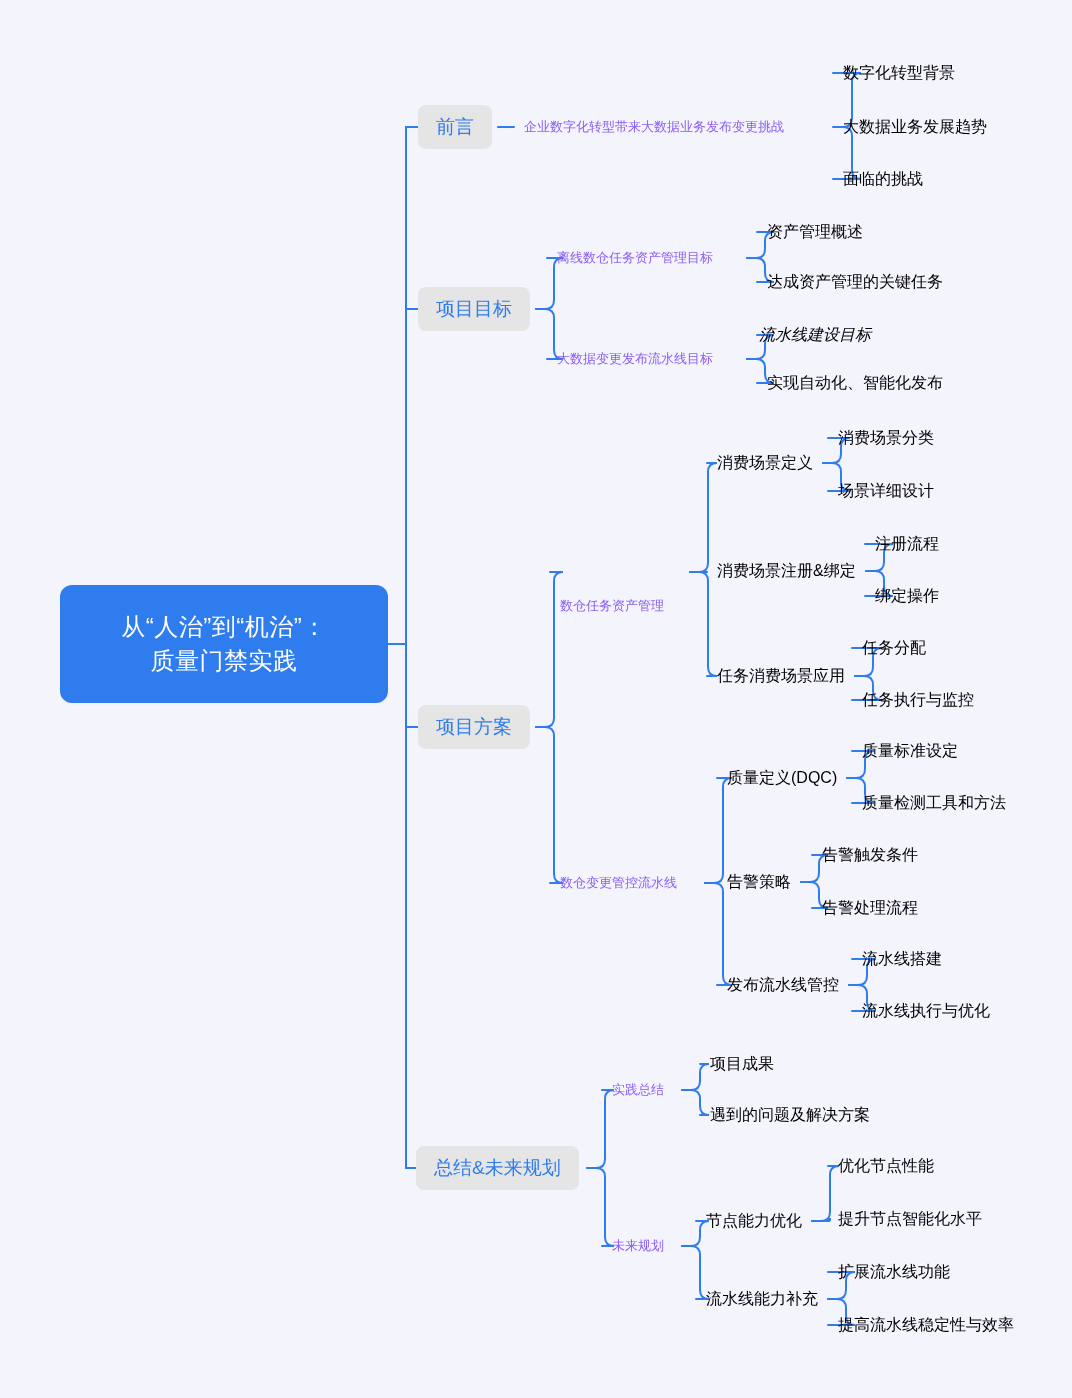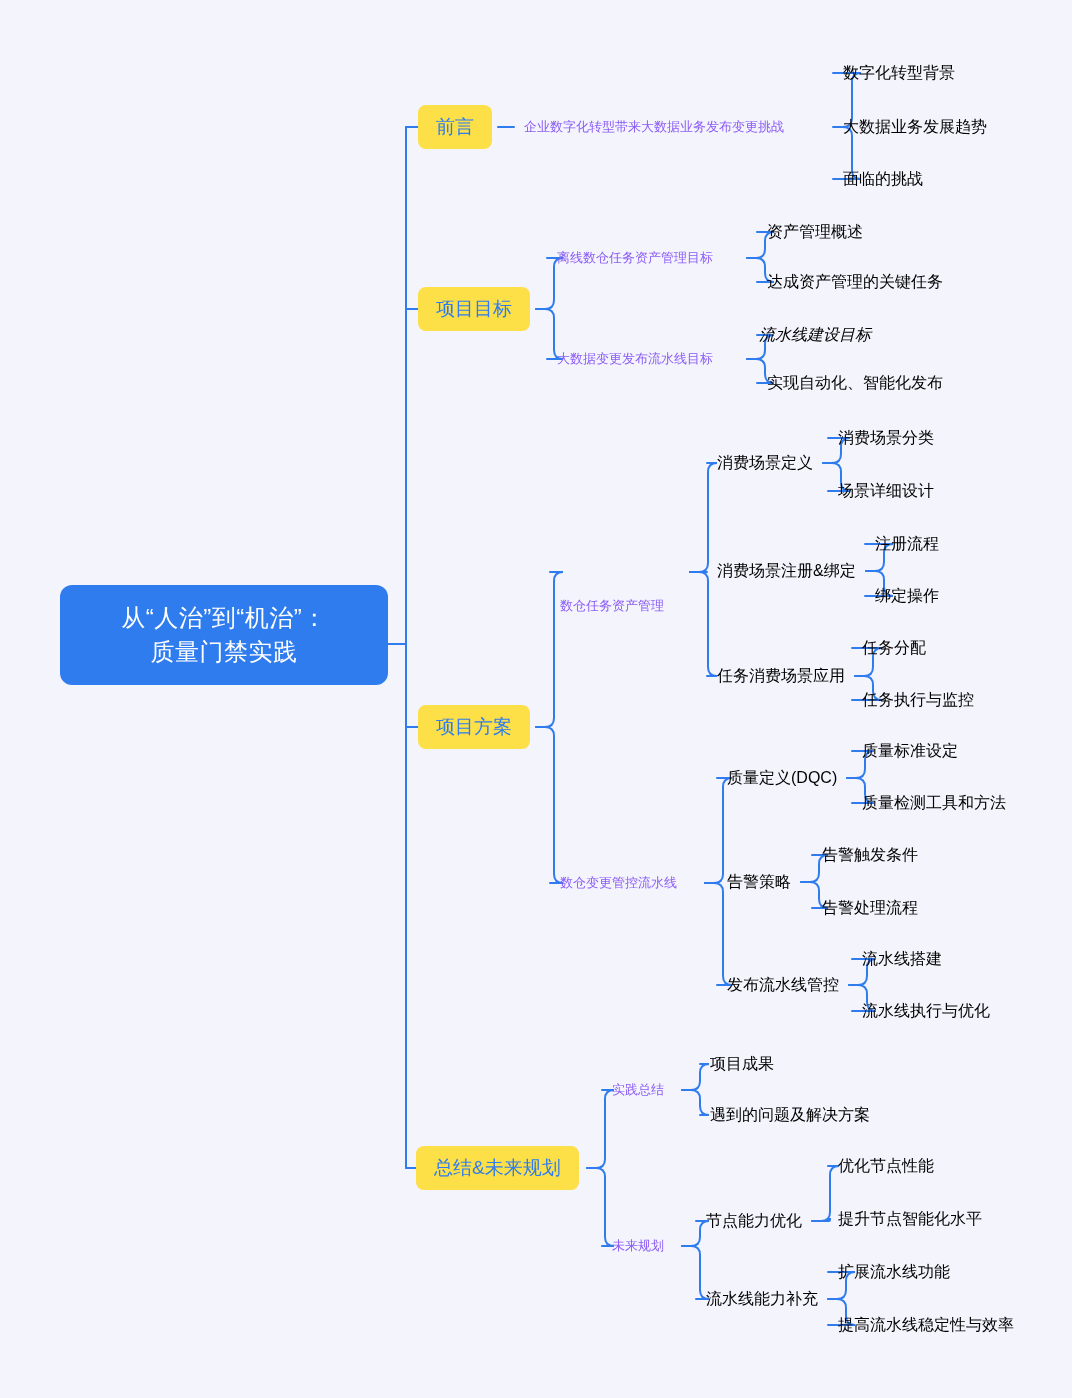--- a/index.html
+++ b/index.html
@@ -44,21 +44,21 @@
     justify-content: center;
     text-align: center;
     padding: 12px 16px;
     font-weight: normal;
     letter-spacing: 0.5px;
   }
   .node-root .root-line {
     display: block;
   }
   .node-l1 {
-    background: #fde047;
+    background: #e5e5e5;
     border-radius: 8px;
     color: #2f7cee;
     font-size: 19px;
     padding: 9px 18px;
     justify-content: center;
   }
   .node-l2 {
     color: #8b5cf6;
     font-size: 13px;
     background: transparent;
@@ -111,21 +111,21 @@
       <path d="M682,1090 H691 Q700,1090 700,1099 V1106 Q700,1115 709,1115 H700" fill="none" stroke="#2f7cee" stroke-width="2" stroke-linecap="round"></path>
       <path d="M587,1168 H596 Q605,1168 605,1177 V1237 Q605,1246 614,1246 H602" fill="none" stroke="#2f7cee" stroke-width="2" stroke-linecap="round"></path>
       <path d="M682,1246 H691 Q700,1246 700,1237 V1230 Q700,1221 709,1221 H696" fill="none" stroke="#2f7cee" stroke-width="2" stroke-linecap="round"></path>
       <path d="M812,1221 H821 Q830,1221 830,1212 V1175 Q830,1166 839,1166 H828" fill="none" stroke="#2f7cee" stroke-width="2" stroke-linecap="round"></path>
       <path d="M812,1221 H829 Q830,1221 830,1220 V1220 Q830,1219 831,1219 H828" fill="none" stroke="#2f7cee" stroke-width="2" stroke-linecap="round"></path>
       <path d="M682,1246 H691 Q700,1246 700,1255 V1290 Q700,1299 709,1299 H696" fill="none" stroke="#2f7cee" stroke-width="2" stroke-linecap="round"></path>
       <path d="M828,1299 H837 Q846,1299 846,1290 V1281 Q846,1272 855,1272 H828" fill="none" stroke="#2f7cee" stroke-width="2" stroke-linecap="round"></path>
       <path d="M828,1299 H837 Q846,1299 846,1308 V1316 Q846,1325 855,1325 H828" fill="none" stroke="#2f7cee" stroke-width="2" stroke-linecap="round"></path>
     </svg>
   <div id="nodes">
-      <div class="node node-root" style="left: 60px; top: 585px; width: 328px; height: 100px;">
+      <div class="node node-root" style="left: 60px; top: 585px; width: 328px; height: 118px;">
         <div>
           <span class="root-line">从“人治”到“机治”：</span>
           <span class="root-line">质量门禁实践</span>
         </div>
       </div>
       <div class="node node-l1" style="left: 418px; top: 105px; visibility: visible;">
         <span>前言</span>
       </div>
       <div class="node node-l2" style="left: 524px; top: 117.5px; visibility: visible;">
         <span>企业数字化转型带来大数据业务发布变更挑战</span>

